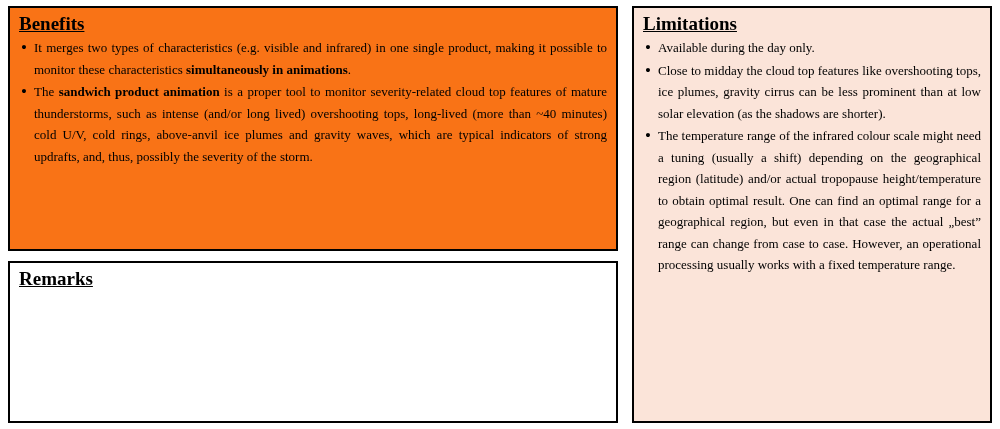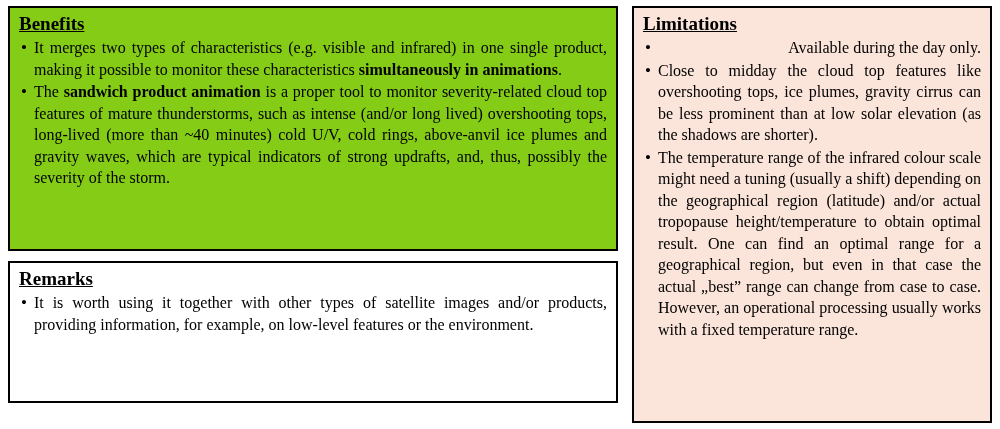--- a/index.html
+++ b/index.html
@@ -33,26 +33,26 @@
     top: 6px;
     width: 360px;
     height: 294px;
   }
   .panel {
     box-sizing: border-box;
     border: 2px solid #000000;
     padding: 5px 9px 7px 9px;
   }
   .panel-benefits {
-    background: #84cc16;
+    background: #f97316;
     height: 245px;
   }
   .panel-remarks {
     background: #ffffff;
-    height: 142px;
+    height: 162px;
     margin-top: 10px;
   }
   .panel-limitations {
     background: #fbe4d9;
     height: 417px;
   }
   .panel-title {
     font-weight: bold;
     font-size: 19px;
     line-height: 22px;
@@ -60,34 +60,34 @@
     margin: 0 0 2px 0;
   }
   ul.bullets {
     list-style: none;
     margin: 0;
     padding: 0;
   }
   ul.bullets > li {
     position: relative;
     padding-left: 15px;
-    font-size: 16px;
+    font-size: 13px;
     line-height: 21.5px;
     text-align: justify;
     margin-bottom: 1px;
   }
   ul.bullets > li::before {
     content: "\2022";
     position: absolute;
     left: 2px;
     top: 0;
     font-size: 17px;
   }
   ul.bullets > li.nojust {
-    text-align: right;
+    text-align: left;
   }
   b { font-weight: bold; }
 </style>
 </head>
 <body>
 
 <div class="page">
 
   <div class="col-left">
 
@@ -95,21 +95,20 @@
       <div class="panel-title">Benefits</div>
       <ul class="bullets">
           <li><span>It merges two types of characteristics (e.g. visible and infrared) in one single product, making it possible to monitor these characteristics </span><b>simultaneously in animations</b><span>.</span></li>
           <li><span>The </span><b>sandwich product animation</b><span> is a proper tool to monitor severity-related cloud top features of mature thunderstorms, such as intense (and/or long lived) overshooting tops, long-lived (more than ~40 minutes) cold U/V, cold rings, above-anvil ice plumes and gravity waves, which are typical indicators of strong updrafts, and, thus, possibly the severity of the storm.</span></li>
         </ul>
     </div>
 
     <div class="panel panel-remarks">
       <div class="panel-title">Remarks</div>
       <ul class="bullets">
-          <li><span>It is worth using it together with other types of satellite images and/or products, providing information, for example, on low-level features or the environment.</span></li>
         </ul>
     </div>
 
   </div>
 
   <div class="col-right">
 
     <div class="panel panel-limitations">
       <div class="panel-title">Limitations</div>
       <ul class="bullets">

